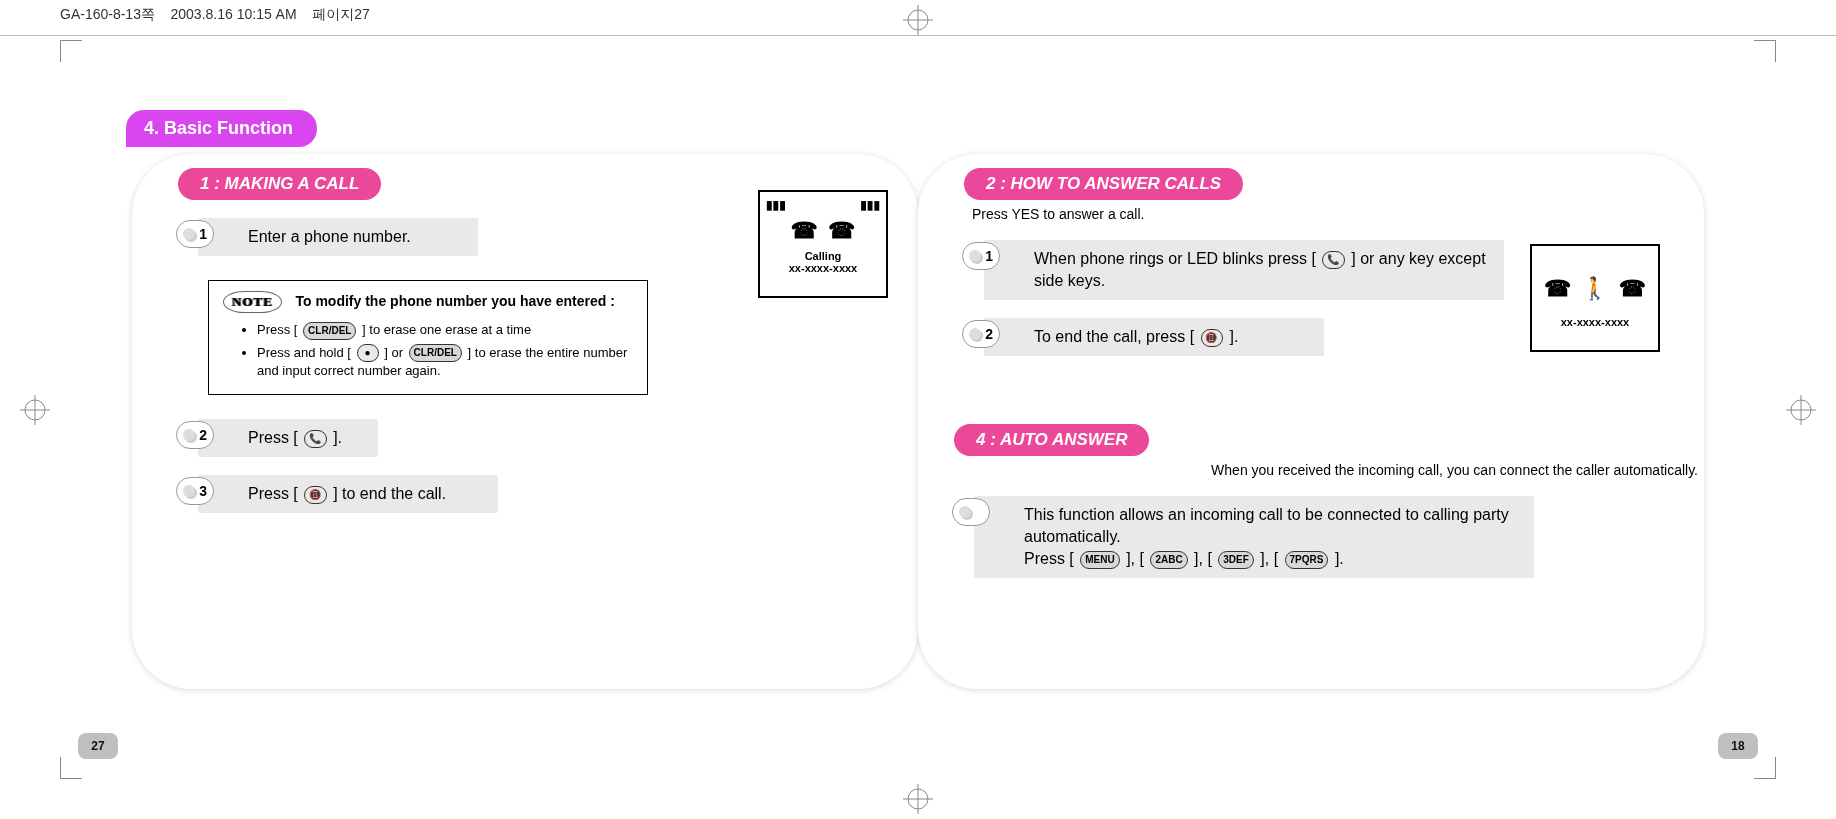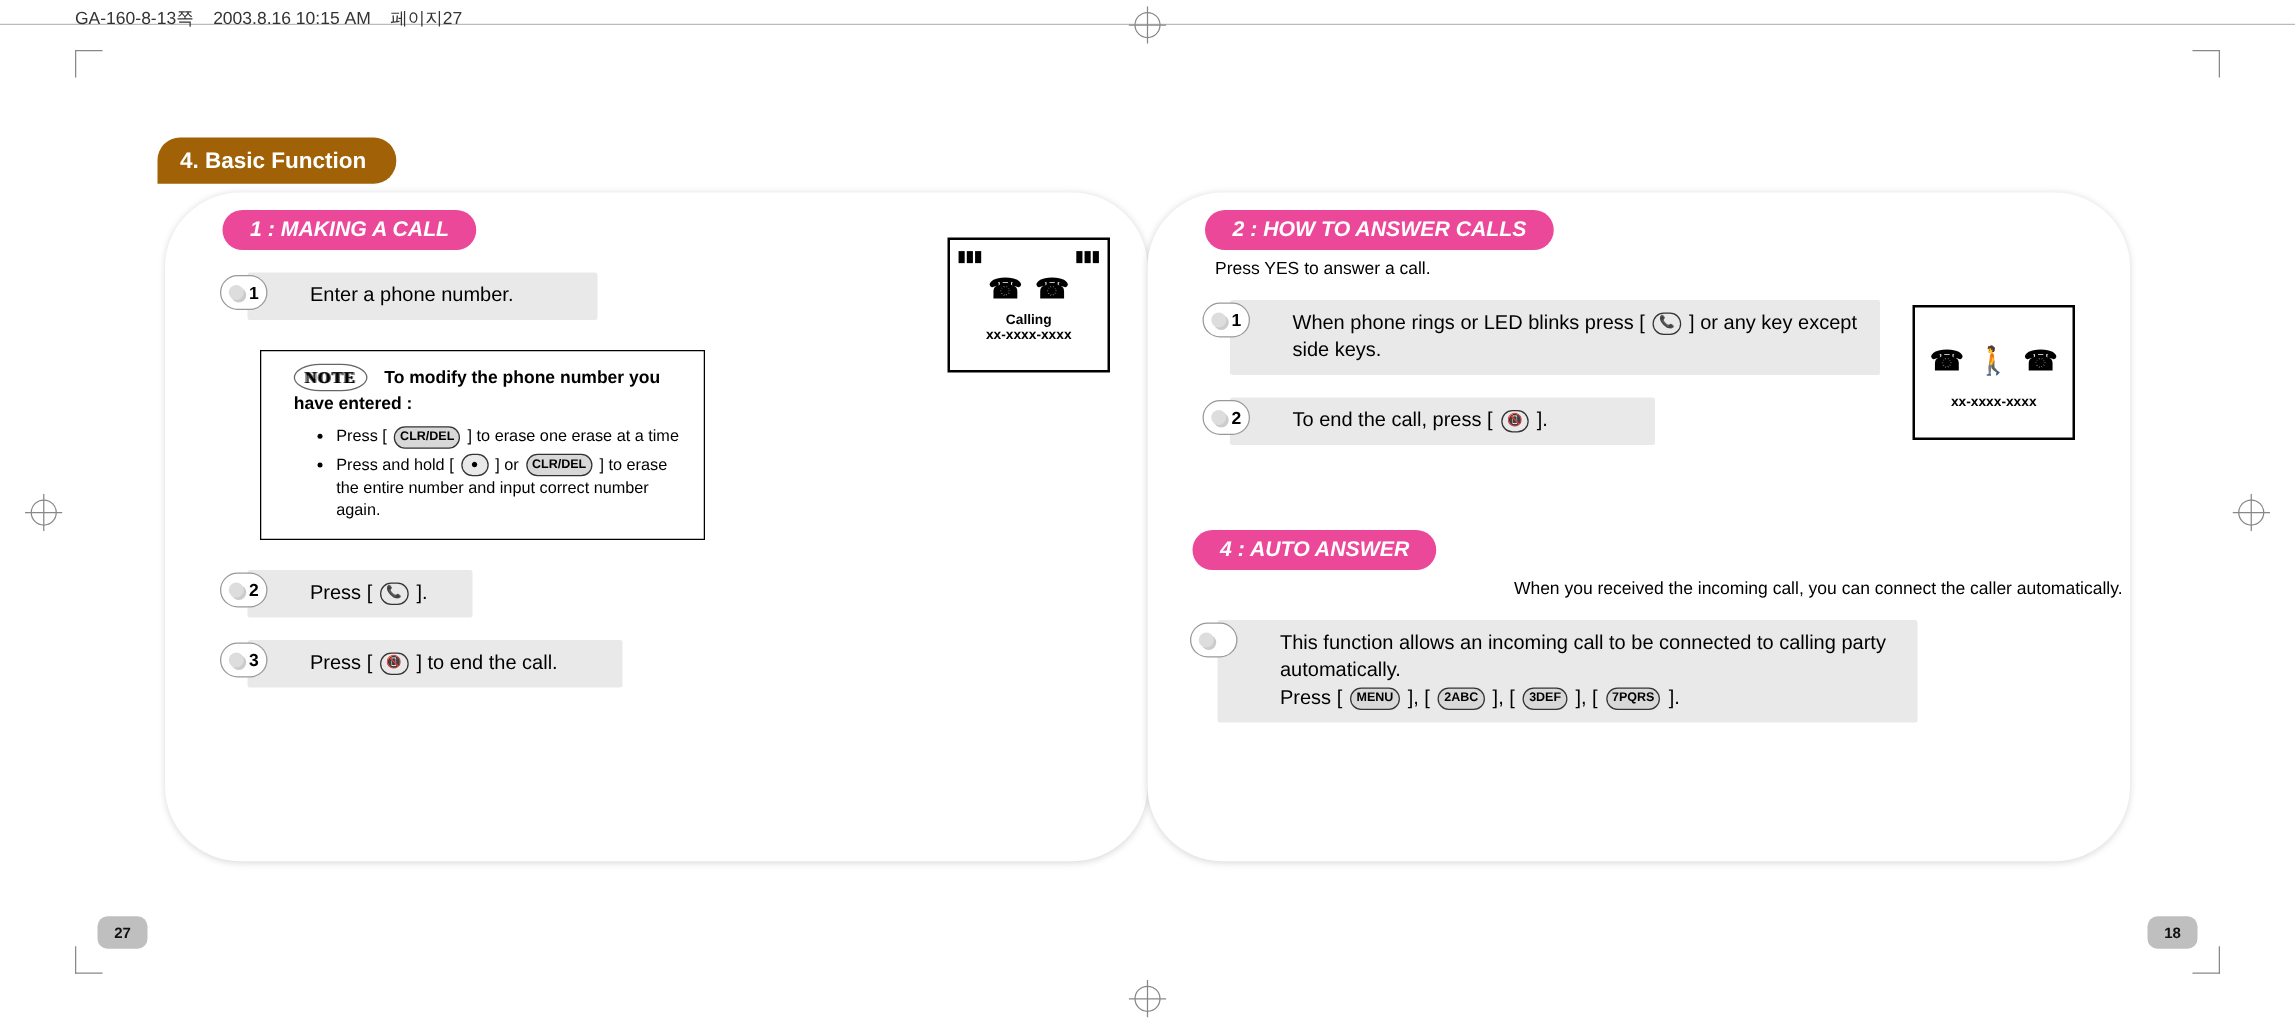--- a/index.html
+++ b/index.html
@@ -9,21 +9,21 @@
     width: 1836px;
     height: 819px;
     background: #fff;
     font-family: Arial, Helvetica, sans-serif;
     color: #000;
     overflow: hidden;
   }
   .header-strip {
     position: absolute;
     top: 0; left: 0; right: 0;
-    height: 20px;
+    height: 36px;
     border-bottom: 1px solid #bbb;
     font-size: 14px;
     padding-left: 60px;
     line-height: 28px;
     color: #333;
   }
   .crop-rect {
     position: absolute;
     left: 60px; right: 60px; top: 40px; bottom: 40px;
     pointer-events: none;
@@ -53,21 +53,21 @@
   }
   .page {
     flex: 1 1 50%;
     position: relative;
   }
 
   .chapter-tab {
     position: absolute;
     top: 40px;
     left: 30px;
-    background: #a16207;
+    background: #d946ef;
     color: #fff;
     font-weight: bold;
     font-size: 18px;
     padding: 8px 24px 8px 18px;
     border-radius: 18px 18px 18px 0;
   }
 
   .content-panel {
     position: absolute;
     top: 84px;
@@ -126,23 +126,23 @@
     position:absolute;
     left:6px; top:7px;
     width:12px; height:12px;
     border-radius:50%;
     background:#ddd;
     box-shadow: 2px 2px 0 #ccc;
   }
 
   .note-box {
     margin: 24px 0 24px 70px;
-    width: 356px;
+    width: 440px;
     border: 1px solid #000;
-    padding: 10px 14px 10px 26px;
+    padding: 10px 14px 10px 14px;
     font-size: 13px;
     line-height: 18px;
     position: relative;
     background:#fff;
   }
   .note-label {
     display: inline-block;
     border: 1px solid #666;
     border-radius: 50%/70%;
     padding: 1px 8px;

